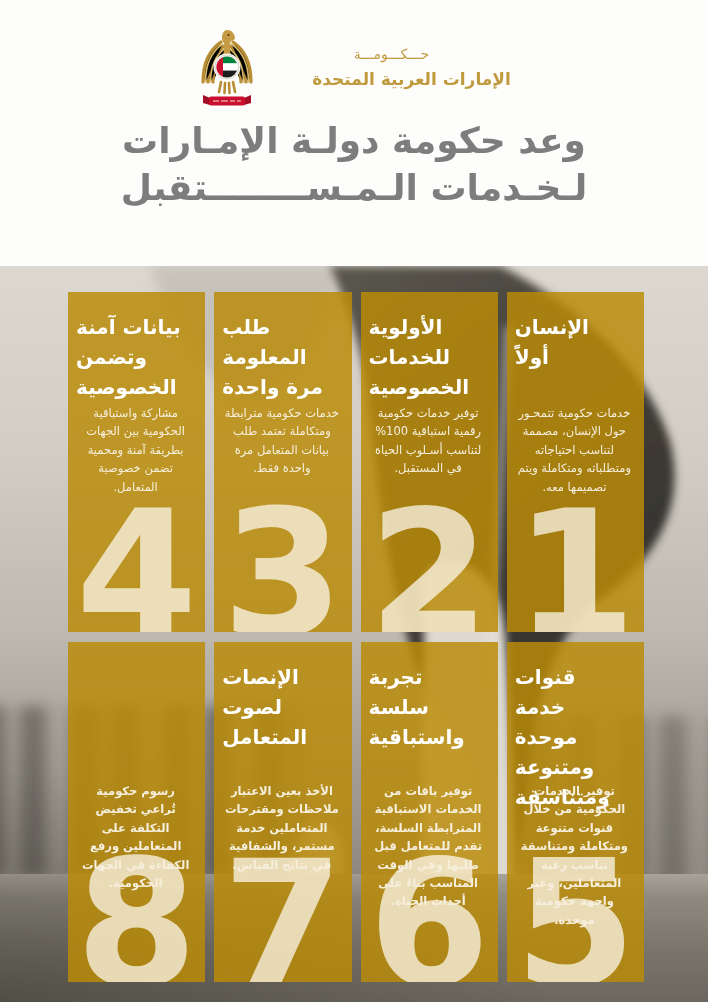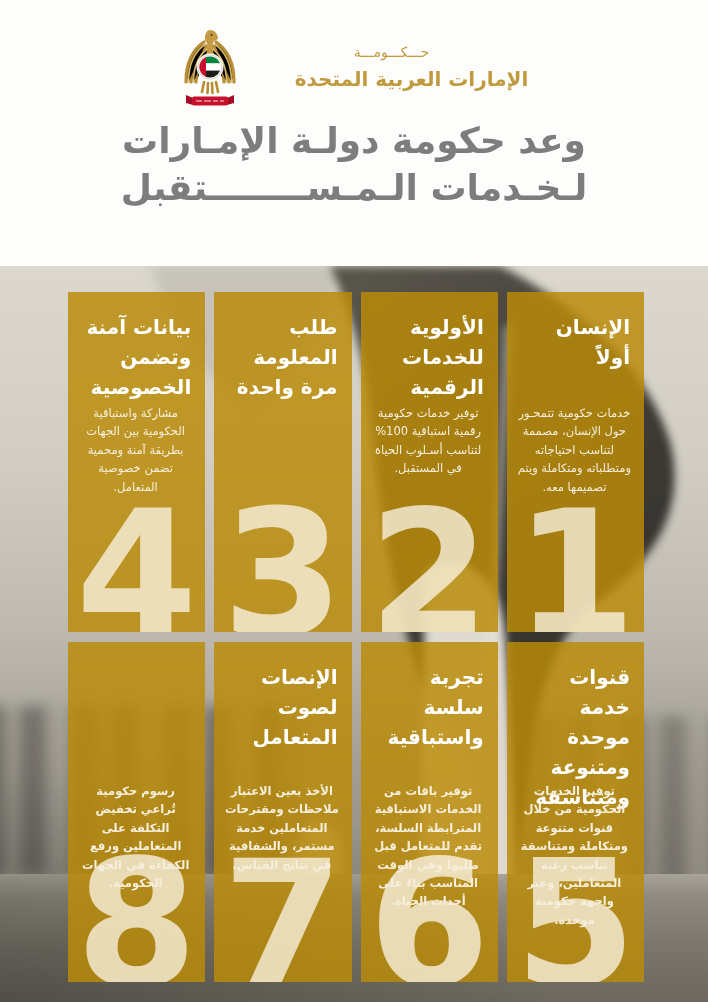--- a/index.html
+++ b/index.html
@@ -7,21 +7,21 @@
   .poster{
     position:relative; width:708px; height:1002px; margin:0 auto;
     background:#fdfdfc; overflow:hidden;
   }
 
   
   .header{ position:absolute; top:0; left:0; width:708px; height:254px; background:#fdfdfc; z-index:3; }
   .logo-row{ position:absolute; top:26px; left:0; width:100%; display:flex; justify-content:center; align-items:center; gap:15px; }
   .logo-text{ direction:rtl; text-align:center; color:#c09a3e; }
   .logo-line1{ font-size:14px; letter-spacing:1px; margin-bottom:7px; }
-  .logo-line2{ font-size:20px; font-weight:bold;margin-left:40px; }
+  .logo-line2{ font-size:17px; font-weight:bold;margin-left:40px; }
   .title{ position:absolute; top:118px; left:0; width:100%; text-align:center;
           direction:rtl; color:#7d7d7d; font-weight:bold; font-size:36px; line-height:1.3; }
 
   
   .photo{ position:absolute; top:266px; left:0; width:708px; height:736px; overflow:hidden; z-index:1;
     background:linear-gradient(180deg,#dcd8cf 0%,#d2cec5 25%,#bdb9b0 50%,#a29e95 68%,#8f8b82 85%,#797569 100%);
   }
   .photo-svg{ position:absolute; top:0; left:0; }
   .skyline{ position:absolute; height:170px; filter:blur(7px); opacity:.55;
     background:repeating-linear-gradient(90deg,
@@ -35,21 +35,21 @@
   .vignette{ position:absolute; left:0; bottom:0; width:708px; height:300px;
     background:radial-gradient(ellipse at 0% 100%, rgba(40,38,33,.38) 0%, rgba(40,38,33,0) 55%); }
 
   
   .row{ position:absolute; left:68px; right:64px; display:flex; gap:9px; direction:rtl; z-index:2; }
   .row-top{ top:292px; height:340px; }
   .row-bottom{ top:642px; height:340px; }
   .card{ position:relative; flex:1; overflow:hidden; background:rgba(186,140,8,0.84); }
   .card-title{
     position:absolute; top:20px; right:14px; left:8px; z-index:2;
-    direction:rtl; text-align:right; white-space:pre-line;
+    direction:rtl; text-align:left; white-space:pre-line;
     color:#ffffff; font-size:20px; font-weight:bold; line-height:1.5;
   }
   .card-body{
     position:absolute; left:9px; right:11px; z-index:2;
     direction:rtl; text-align:center;
     color:#f6efdd; font-size:11.5px; line-height:1.6;
   }
   .row-top .card-body{ top:112px; }
   .row-bottom .card-body{ top:140px;font-weight:bold; }
   .card-number{
@@ -177,28 +177,29 @@
     <article class="card">
       <div class="card-number">1</div>
       <h2 class="card-title">الإنسان
 أولاً</h2>
       <p class="card-body">خدمات حكومية تتمحـور حول الإنسان، مصممة لتناسب احتياجاته ومتطلباته ومتكاملة ويتم تصميمها معه.</p>
     </article>
     <article class="card">
       <div class="card-number">2</div>
       <h2 class="card-title">الأولوية
 للخدمات
-الرقمية</h2>
+الخصوصية</h2>
       <p class="card-body">توفير خدمات حكومية رقمية استباقية 100% لتناسب أسـلوب الحياة في المستقبل.</p>
     </article>
     <article class="card">
       <div class="card-number">3</div>
       <h2 class="card-title">طلب
 المعلومة
 مرة واحدة</h2>
+      <p class="card-body">خدمات حكومية مترابطة ومتكاملة تعتمد طلب بيانات المتعامل مرة واحدة فقط.</p>
     </article>
     <article class="card">
       <div class="card-number">4</div>
       <h2 class="card-title">بيانات آمنة
 وتضمن
 الخصوصية</h2>
       <p class="card-body">مشاركة واستباقية الحكومية بين الجهات بطريقة آمنة ومحمية تضمن خصوصية المتعامل.</p>
     </article>
   </section>
 

